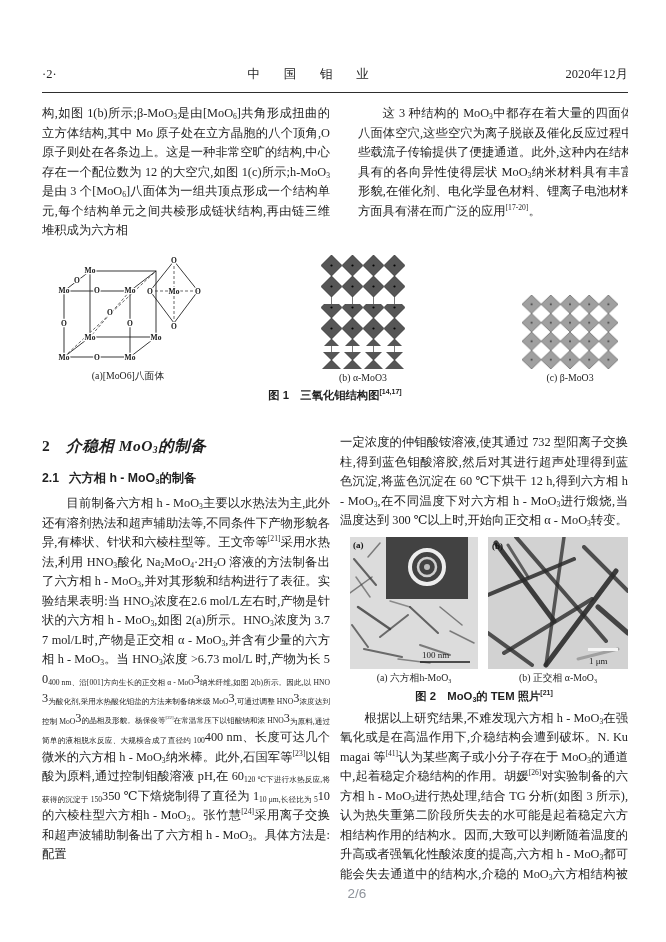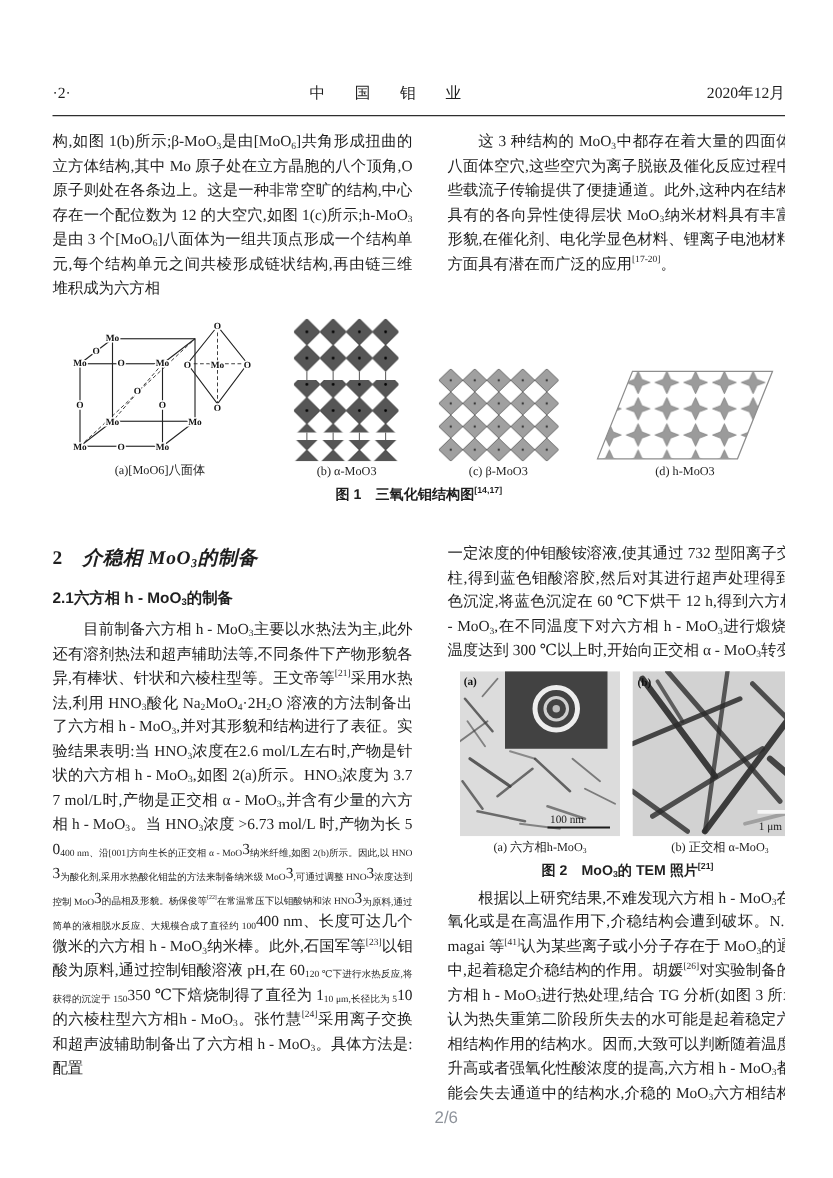--- a/index.html
+++ b/index.html
@@ -5,32 +5,32 @@
   html,body{margin:0;padding:0;background:#ffffff;}
   .page{position:relative;width:666px;height:942px;background:#fff;overflow:hidden;
         font-family:"Liberation Serif","DejaVu Serif",serif;color:#1f1f1f;}
   
   .hdr{position:absolute;top:66px;left:42px;width:586px;display:flex;
        justify-content:space-between;align-items:baseline;font-size:12.5px;}
   .hdr .journal{letter-spacing:.45em;}
   .rule{position:absolute;top:92px;left:42px;width:586px;border-top:1.3px solid #2e2e2e;}
   
   .row1{position:absolute;top:104px;left:42px;width:586px;height:147px;display:flex;gap:28px;overflow:hidden;}
-  .row2{position:absolute;top:433px;left:42px;width:586px;height:452px;display:flex;gap:28px;overflow:hidden;}
+  .row2{position:absolute;top:433px;left:42px;width:586px;height:452px;display:flex;gap:10px;overflow:hidden;}
   .col{width:288px;flex:0 0 288px;}
   p.body{font-size:12.3px;line-height:19.5px;text-align:justify;word-break:break-all;margin:0;}
   p.ind{text-indent:2em;}
   sup{font-size:.62em;line-height:0;vertical-align:super;}
   sub{font-size:.62em;line-height:0;vertical-align:-0.25em;}
   
   .sec-h{font-size:15.5px;font-style:italic;font-weight:700;margin:3px 0 13px 0;letter-spacing:.5px;}
   .sec-h .num{margin-right:16px;font-style:normal;}
   .subsec-h{font-family:"Liberation Sans","DejaVu Sans",sans-serif;font-weight:700;
             font-size:12.3px;margin:0 0 7px 0;}
-  .subsec-h .num{}
+  .subsec-h .num{margin-right:10px;}
   
   .fig1{position:absolute;top:251px;left:42px;width:586px;}
   .fig1-row{display:flex;justify-content:space-between;align-items:flex-end;padding:0 6px;}
   .subfig{display:flex;flex-direction:column;align-items:center;}
   .imgbox{display:flex;align-items:flex-end;justify-content:center;}
   .subcap{font-size:9.8px;color:#222;margin-top:3px;white-space:nowrap;text-align:center;}
   .figcap{font-family:"Liberation Sans","DejaVu Sans",sans-serif;font-weight:700;
           font-size:11.3px;text-align:center;margin-top:5px;}
   
   .fig2{margin:6px 0 5px 0;padding-left:10px;}
@@ -144,37 +144,20 @@
                 <path d="M9.6 0 L19.2 9.25 L9.6 18.5 L0 9.25 Z" fill="#a0a0a0" stroke="#5e5e5e" stroke-width="0.7"></path>
                 <circle cx="9.6" cy="9.25" r="0.9" fill="#333"></circle>
               </pattern>
             </defs>
             <rect x="0" y="0" width="96" height="74" fill="url(#pb)"></rect>
           </svg>
         </div>
         <div class="subcap">(c) β-MoO3</div>
       </div>
 
-      <div class="subfig">
-        <div class="imgbox" style="height:116px;width:148px">
-          <svg width="144" height="74" viewBox="0 0 144 74">
-            <defs>
-              <pattern id="pc" width="23" height="21" patternUnits="userSpaceOnUse">
-                <path d="M11.5 2 L14.5 8.5 L21 11 L14.5 13.5 L11.5 20 L8.5 13.5 L2 11 L8.5 8.5 Z" fill="#9b9b9b" stroke="#6a6a6a" stroke-width="0.5"></path>
-              </pattern>
-              <clipPath id="parclip">
-                  <path d="M30 2 L142 2 L114 72 L2 72 Z"></path>
-                </clipPath>
-            </defs>
-            <rect x="0" y="0" width="144" height="74" fill="url(#pc)" clip-path="url(#parclip)"></rect>
-            <path d="M30 2 L142 2 L114 72 L2 72 Z" fill="none" stroke="#8e8e8e" stroke-width="1"></path>
-          </svg>
-        </div>
-        <div class="subcap">(d) h-MoO3</div>
-      </div>
 
     </div>
     <div class="figcap">图 1　三氧化钼结构图<sup>[14,17]</sup></div>
   </div>
 
   <div class="row2">
     <div class="col">
       <div class="sec-h">
         <span class="num">2</span><span>介稳相 MoO<sub>3</sub>的制备</span>
       </div>

